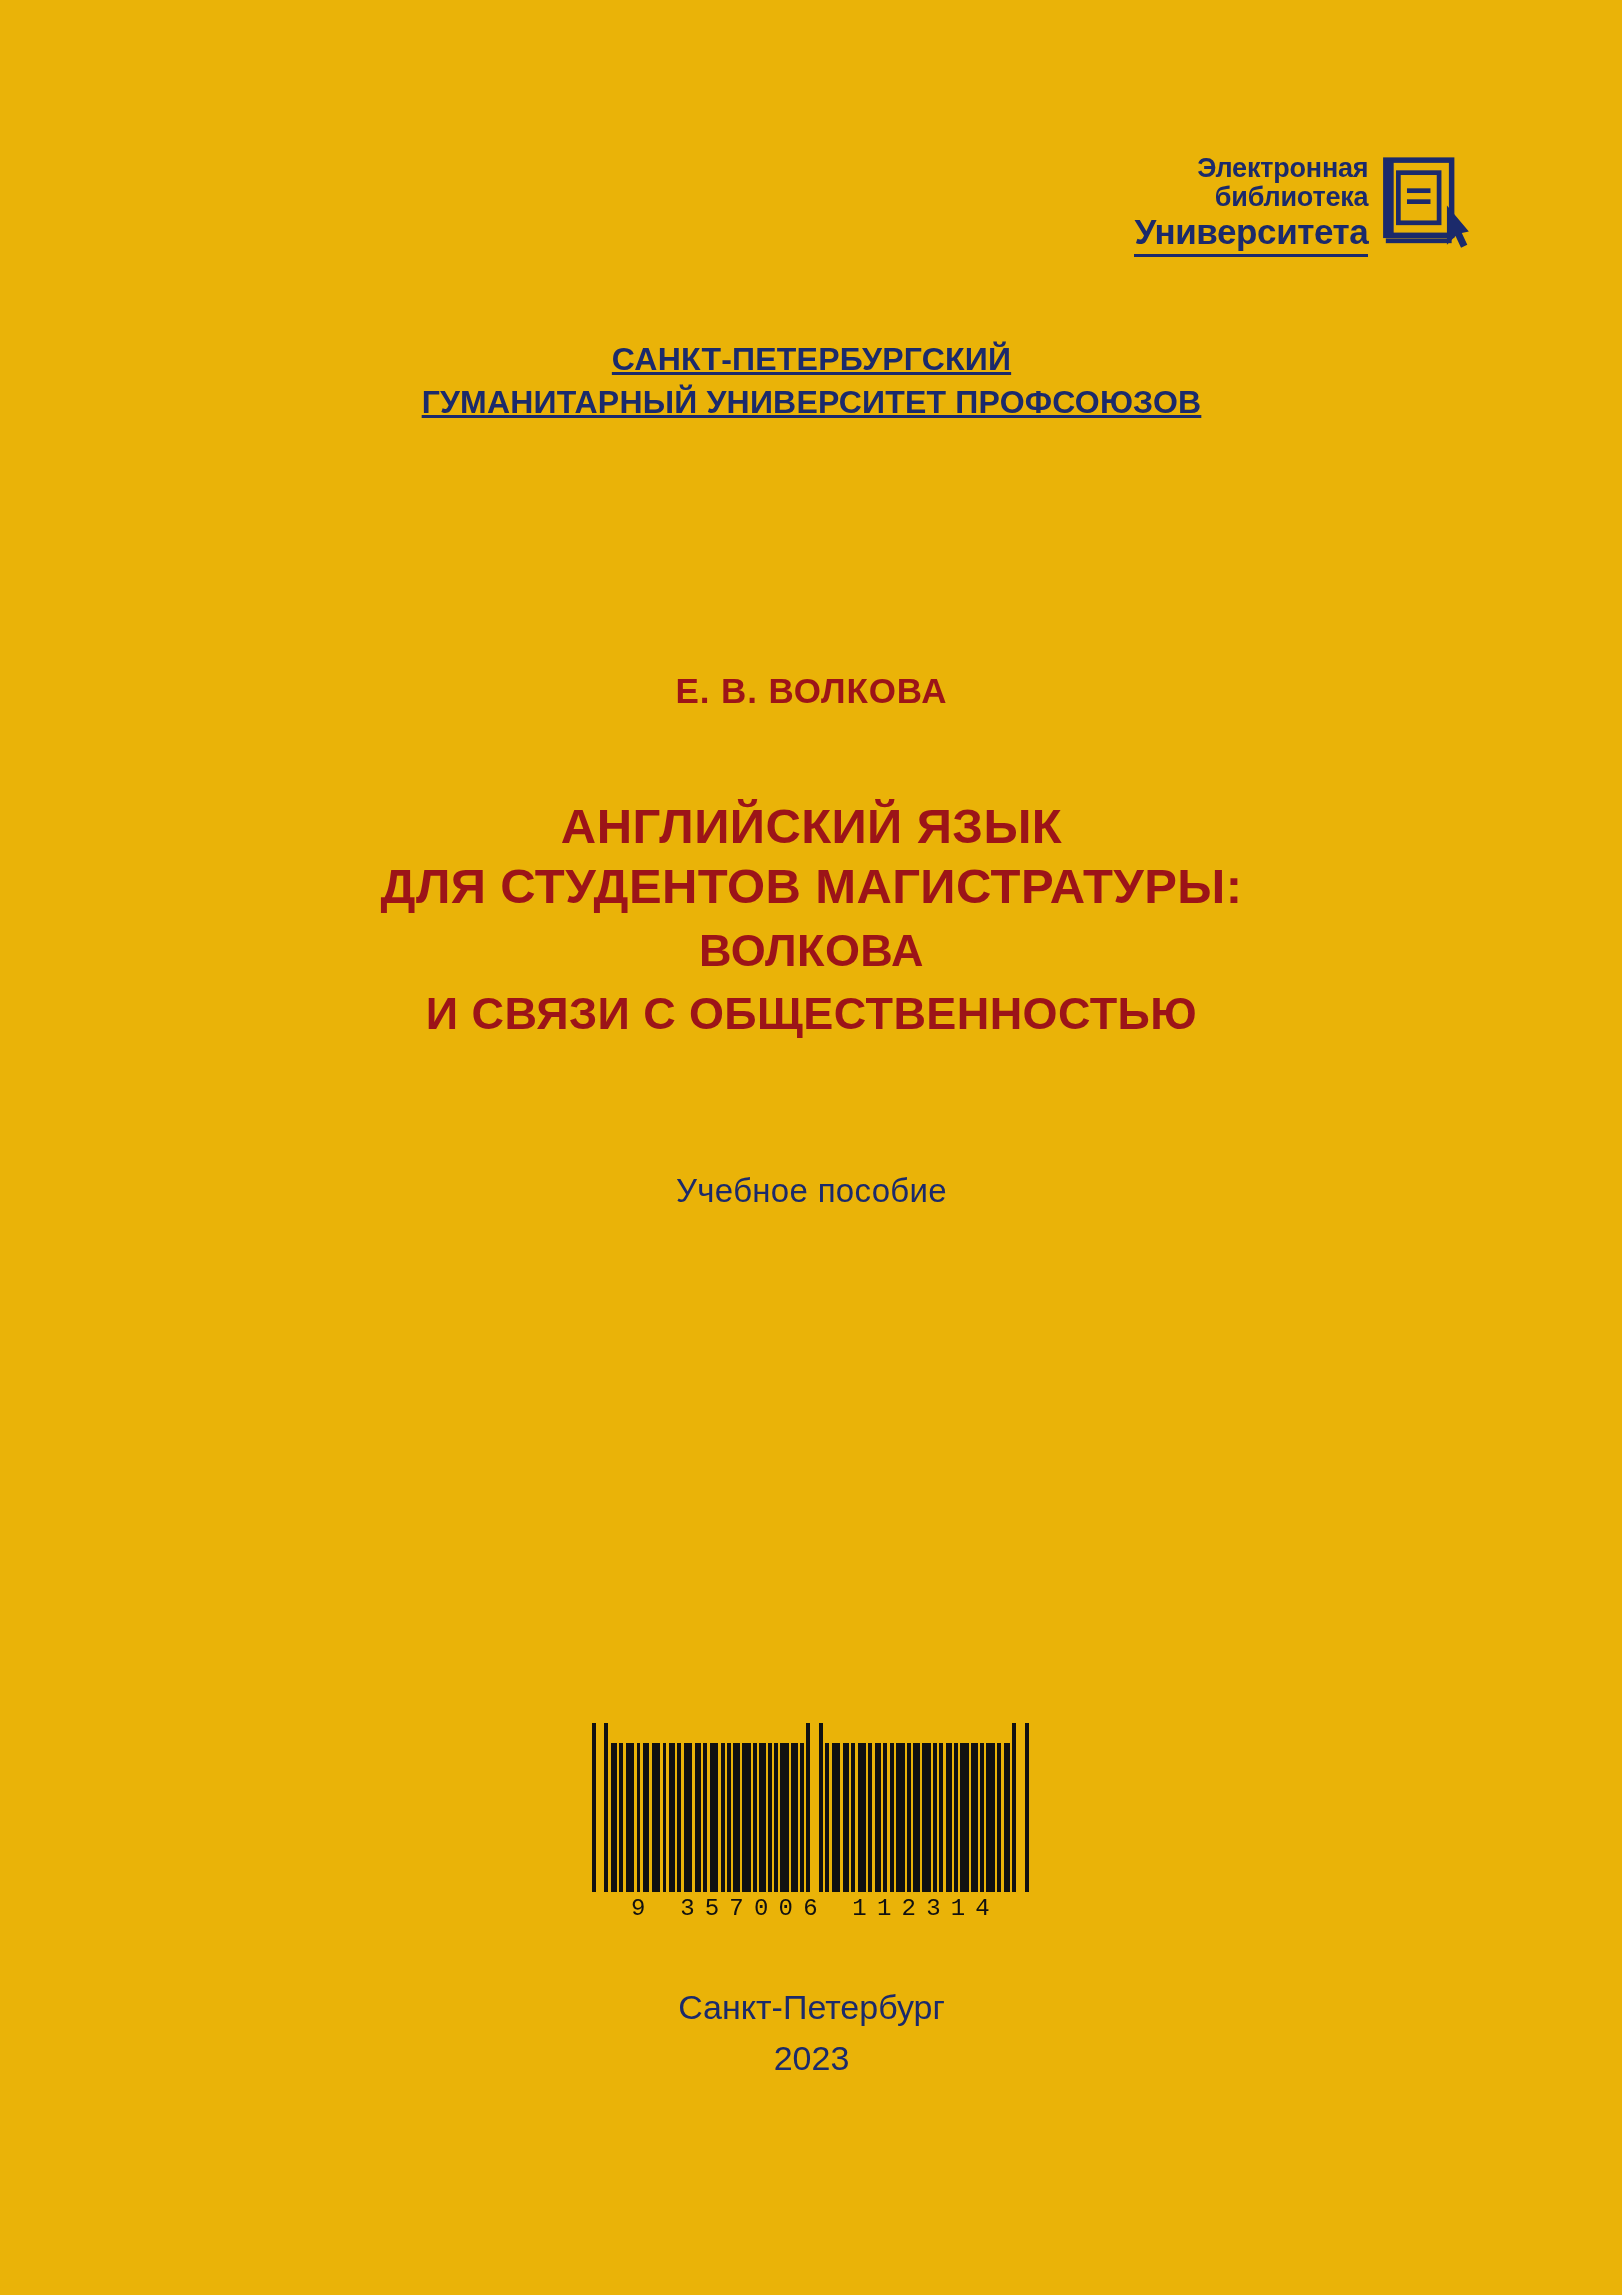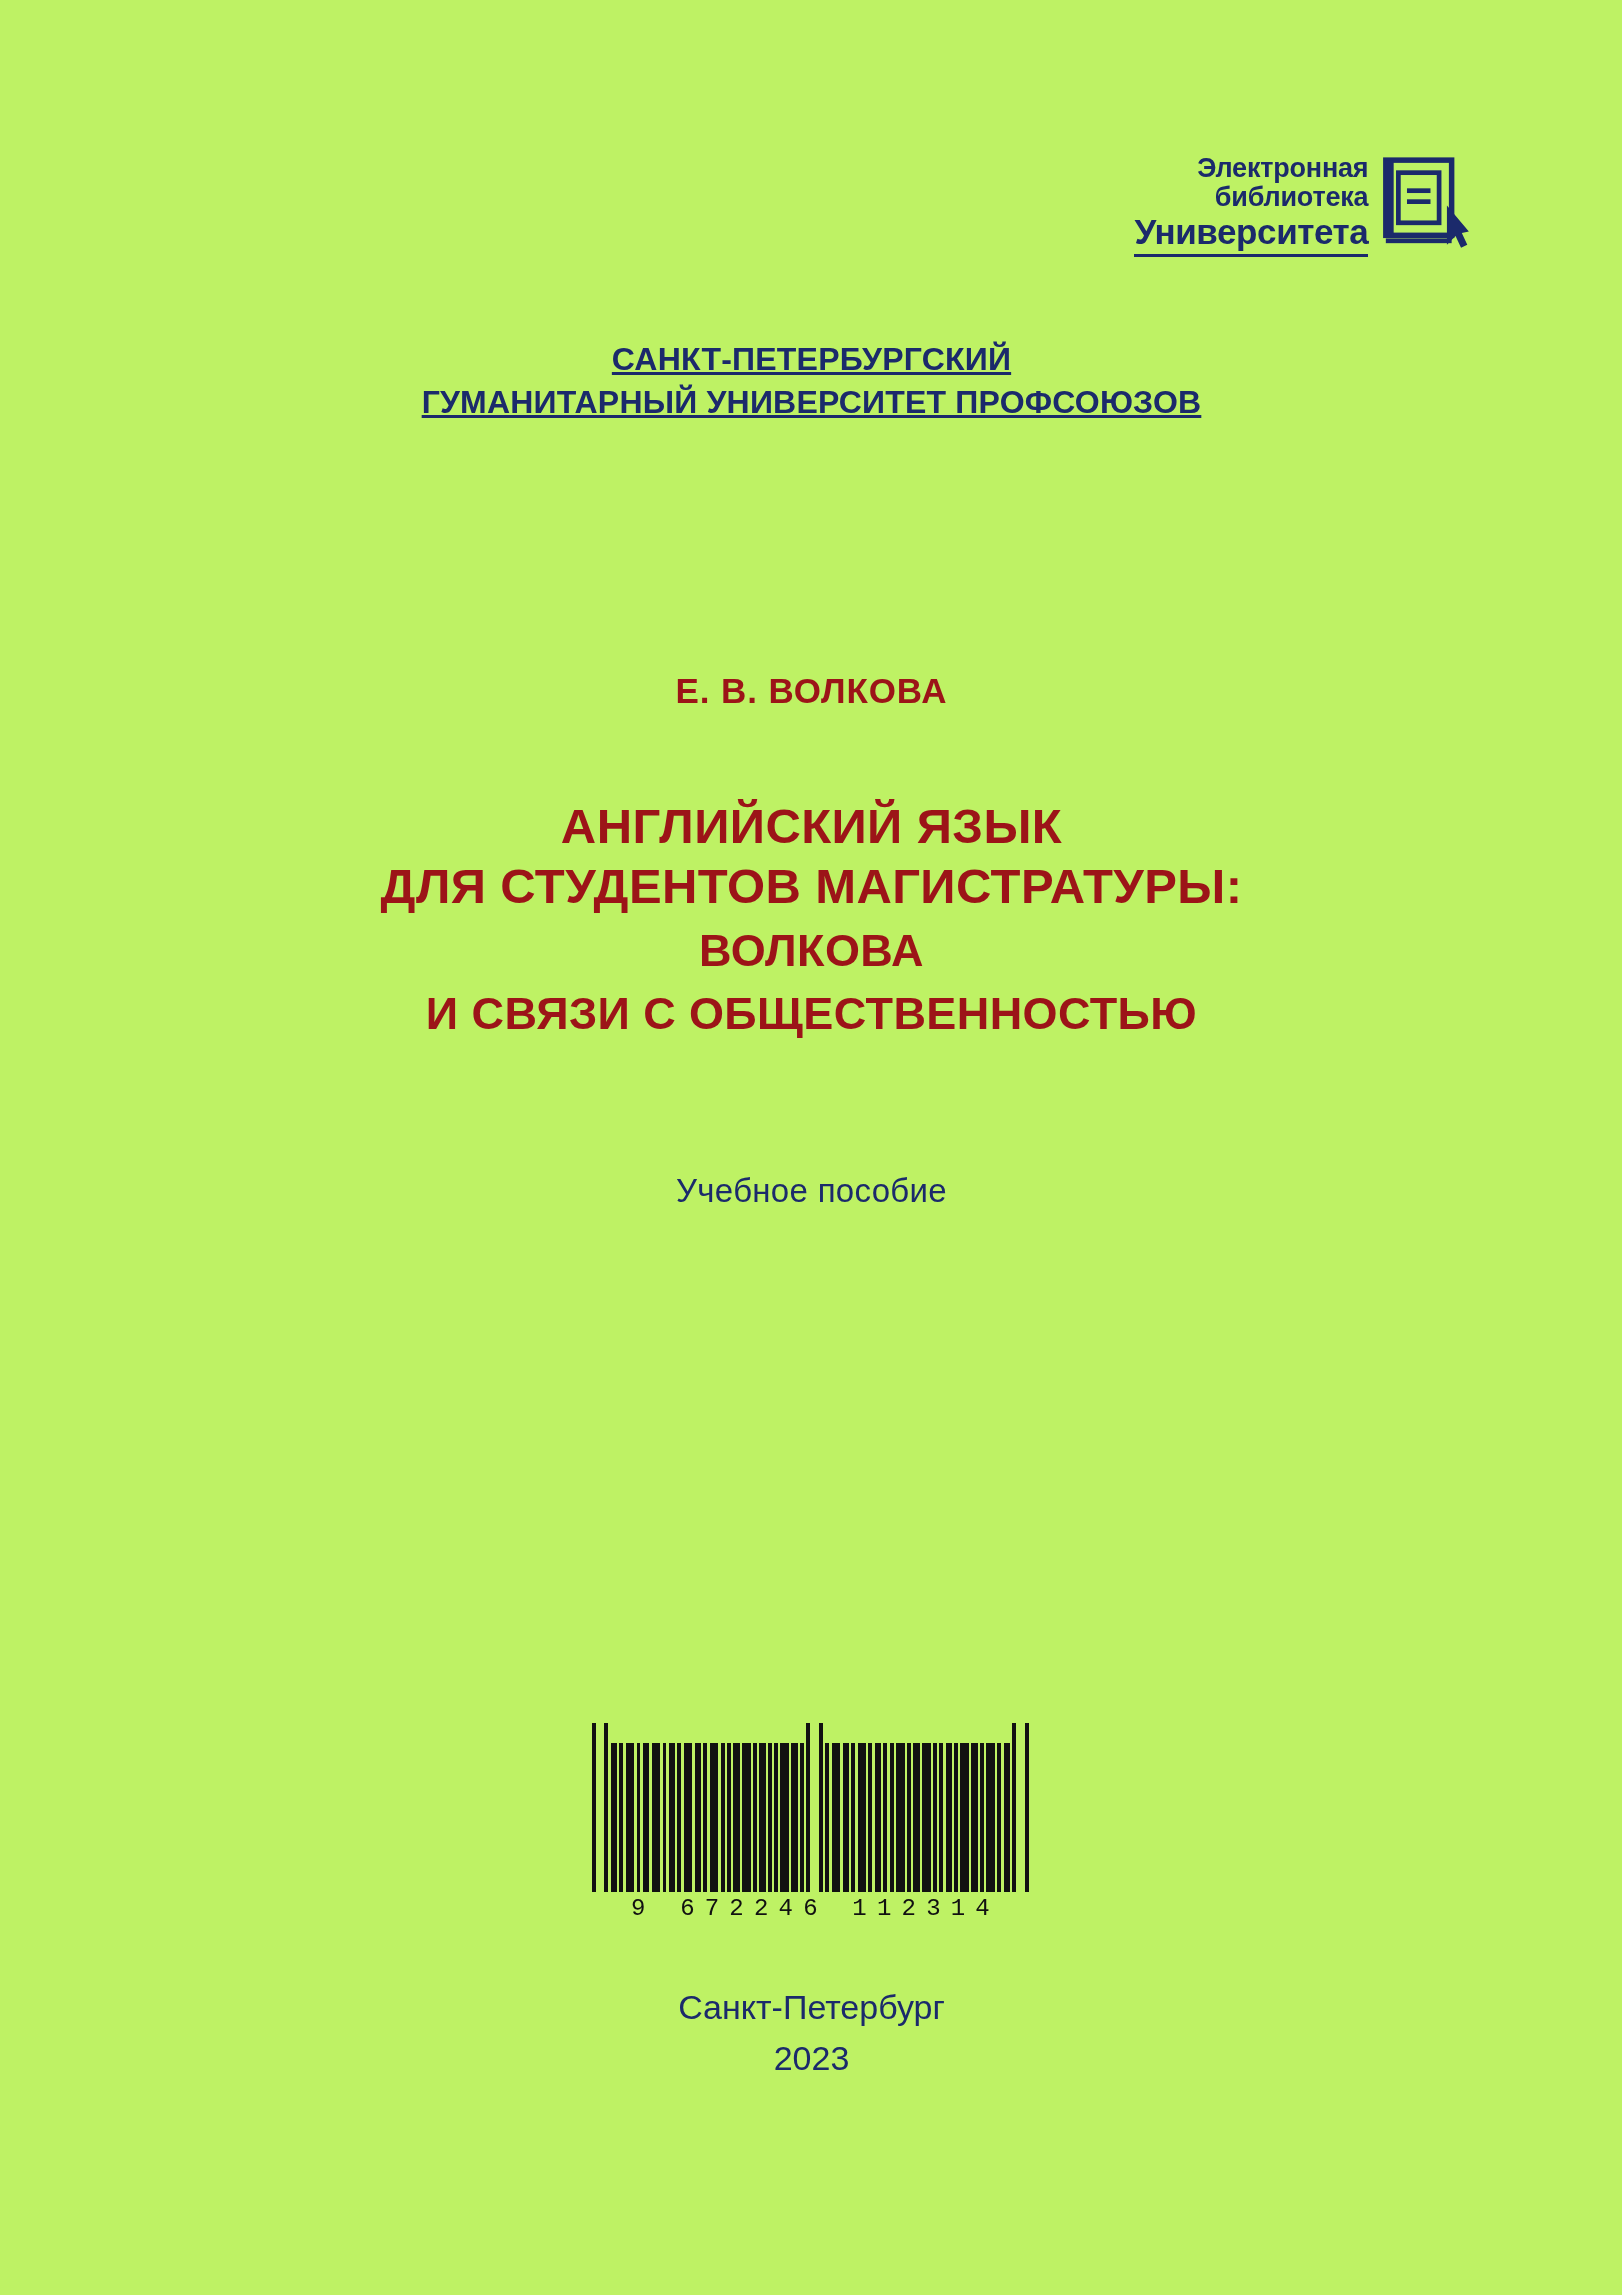--- a/index.html
+++ b/index.html
@@ -12,21 +12,21 @@
     height: 2295px;
     font-family: "Liberation Sans", sans-serif;
     position: relative;
     overflow: hidden;
   }
 
   .page {
     position: relative;
     width: 1623px;
     height: 2295px;
-    background: #bef264;
+    background: #eab308;
   }
 
   
   .logo-block {
     position: absolute;
     top: 154px;
     right: 154px;
     display: flex;
     align-items: flex-start;
     gap: 12.6px;
@@ -271,21 +271,21 @@
         <i class="w short"></i>
         <i class="m short"></i>
         <i class="short"></i>
       <i class="w short"></i>
         <i class="short"></i>
         <i class="m short"></i>
       <i class="tall"></i>
         <i class="g"></i>
         <i class="tall"></i>
     </div>
-    <div class="barcode-digits">9 672246 112314</div>
+    <div class="barcode-digits">9 357006 112314</div>
   </div>
 
   <div class="footer">
     <span>Санкт-Петербург</span>
     <span>2023</span>
   </div>
 
 </div>
 
 

